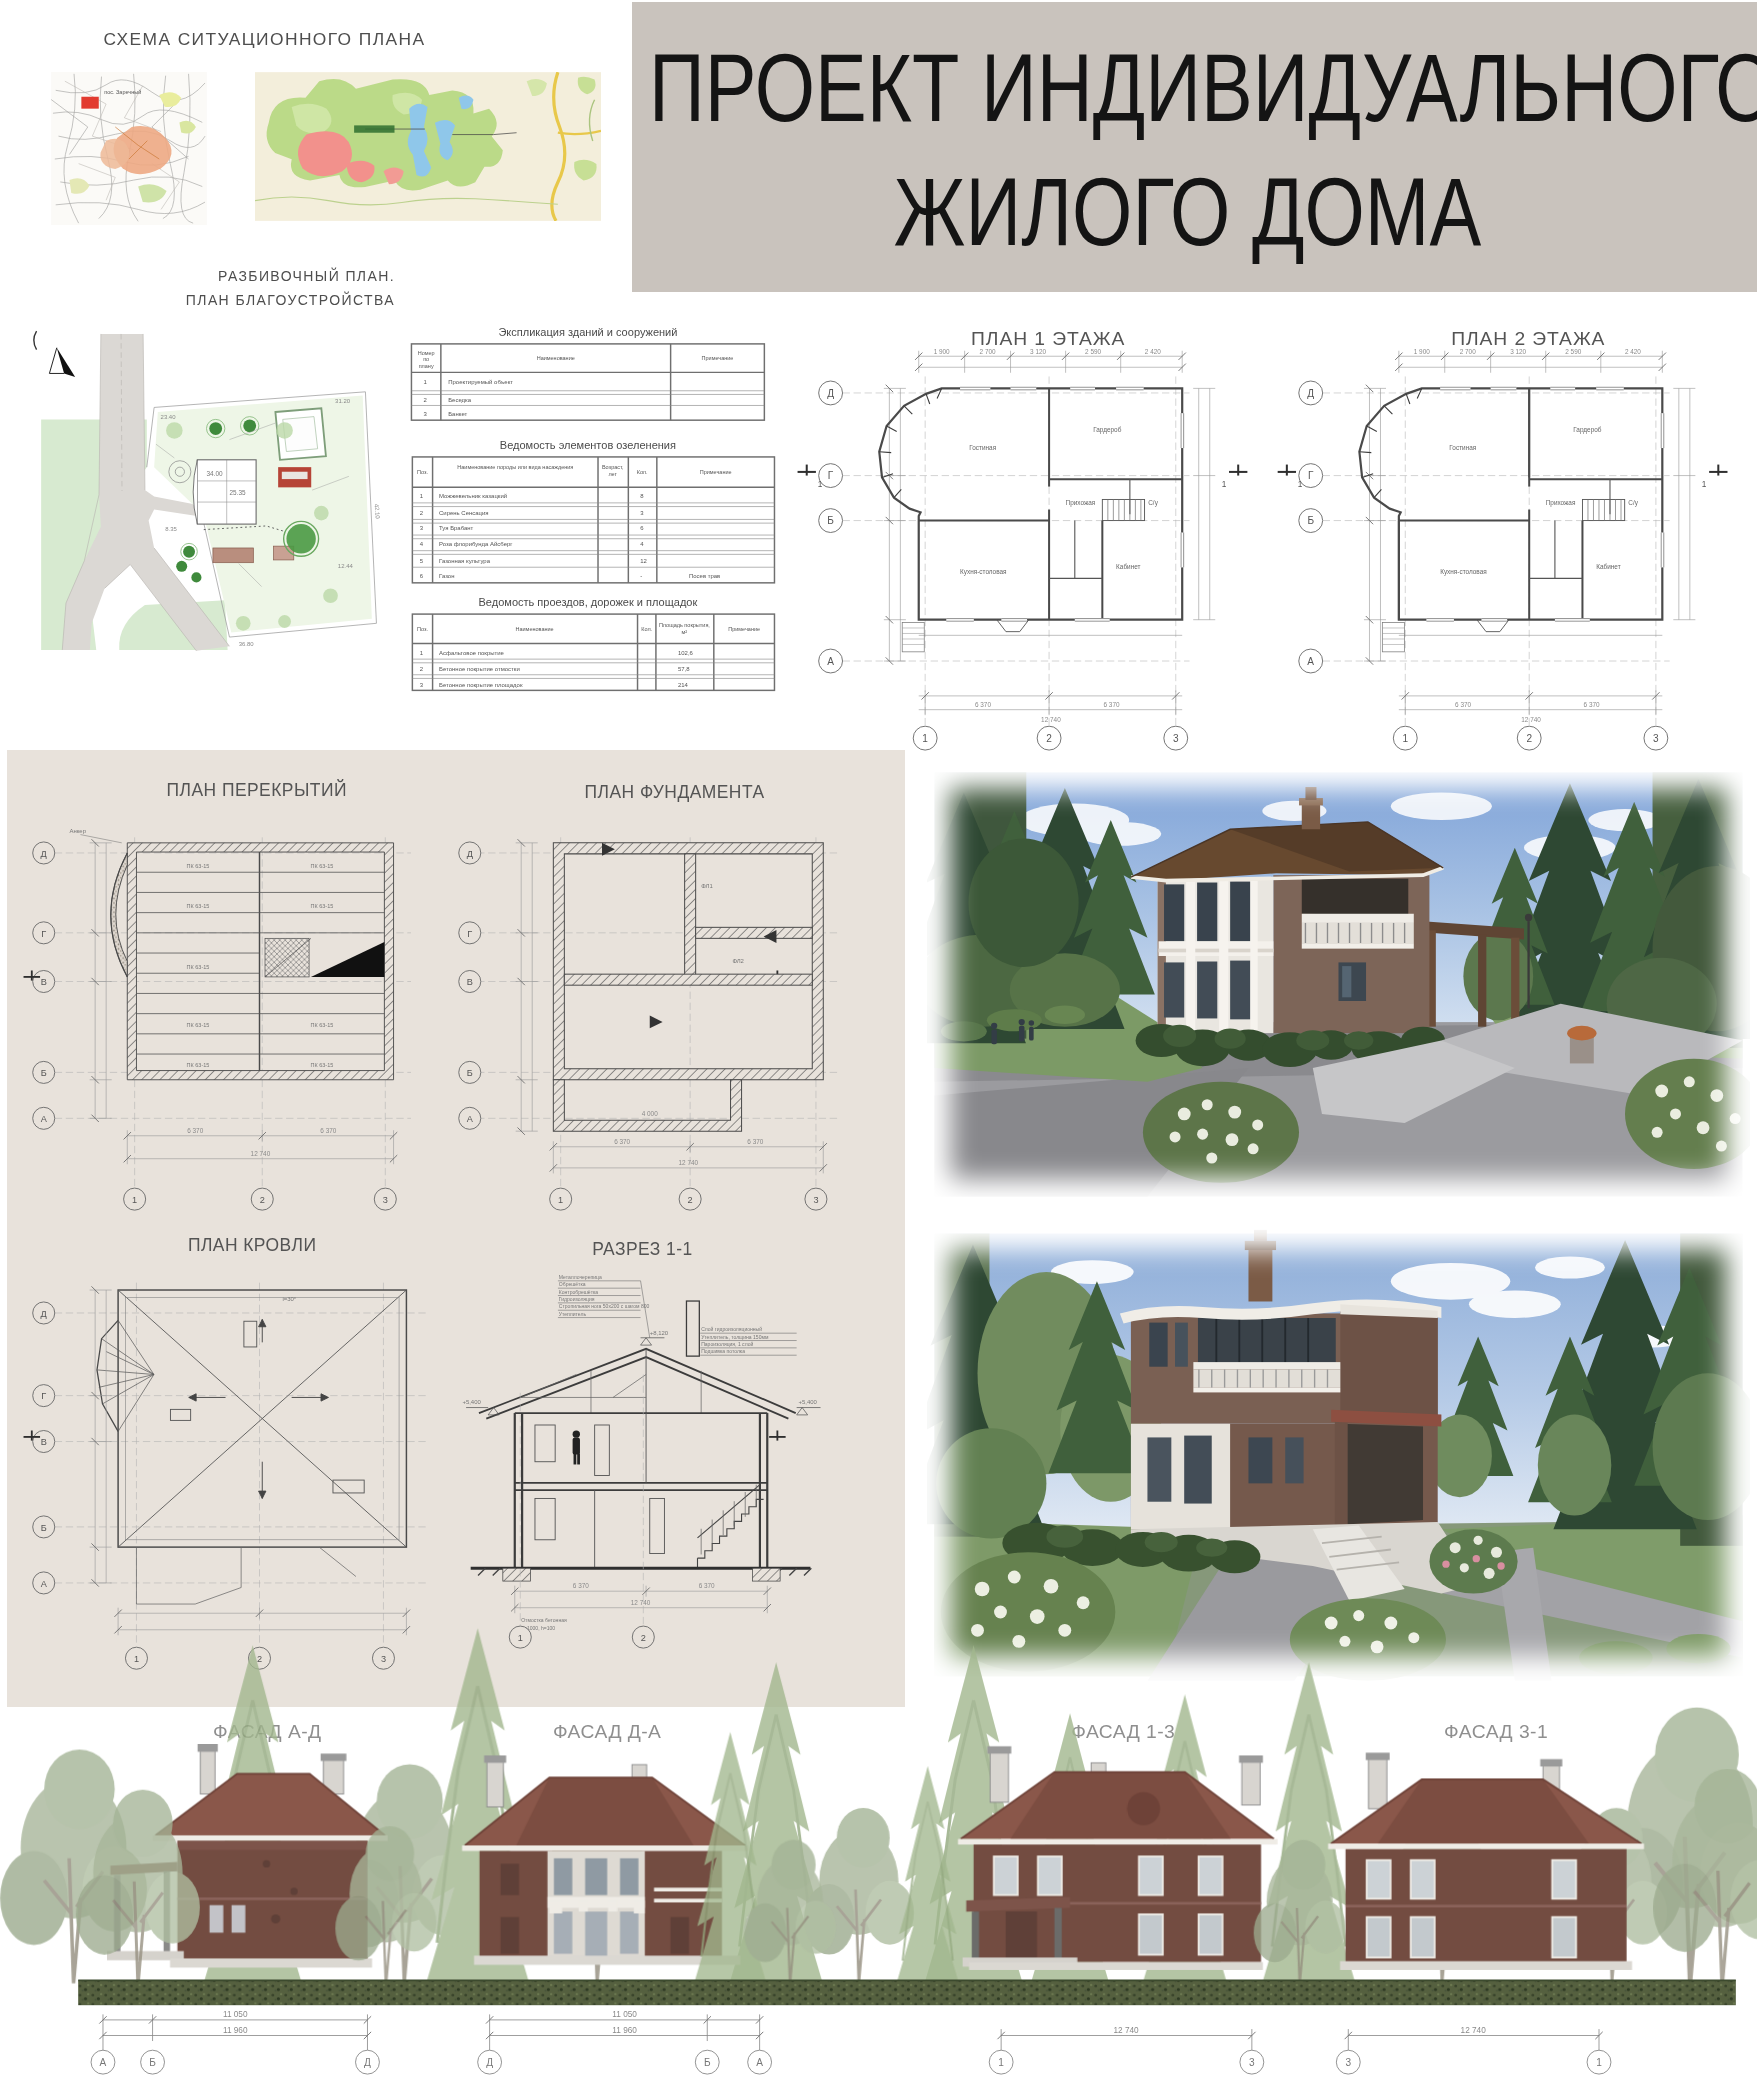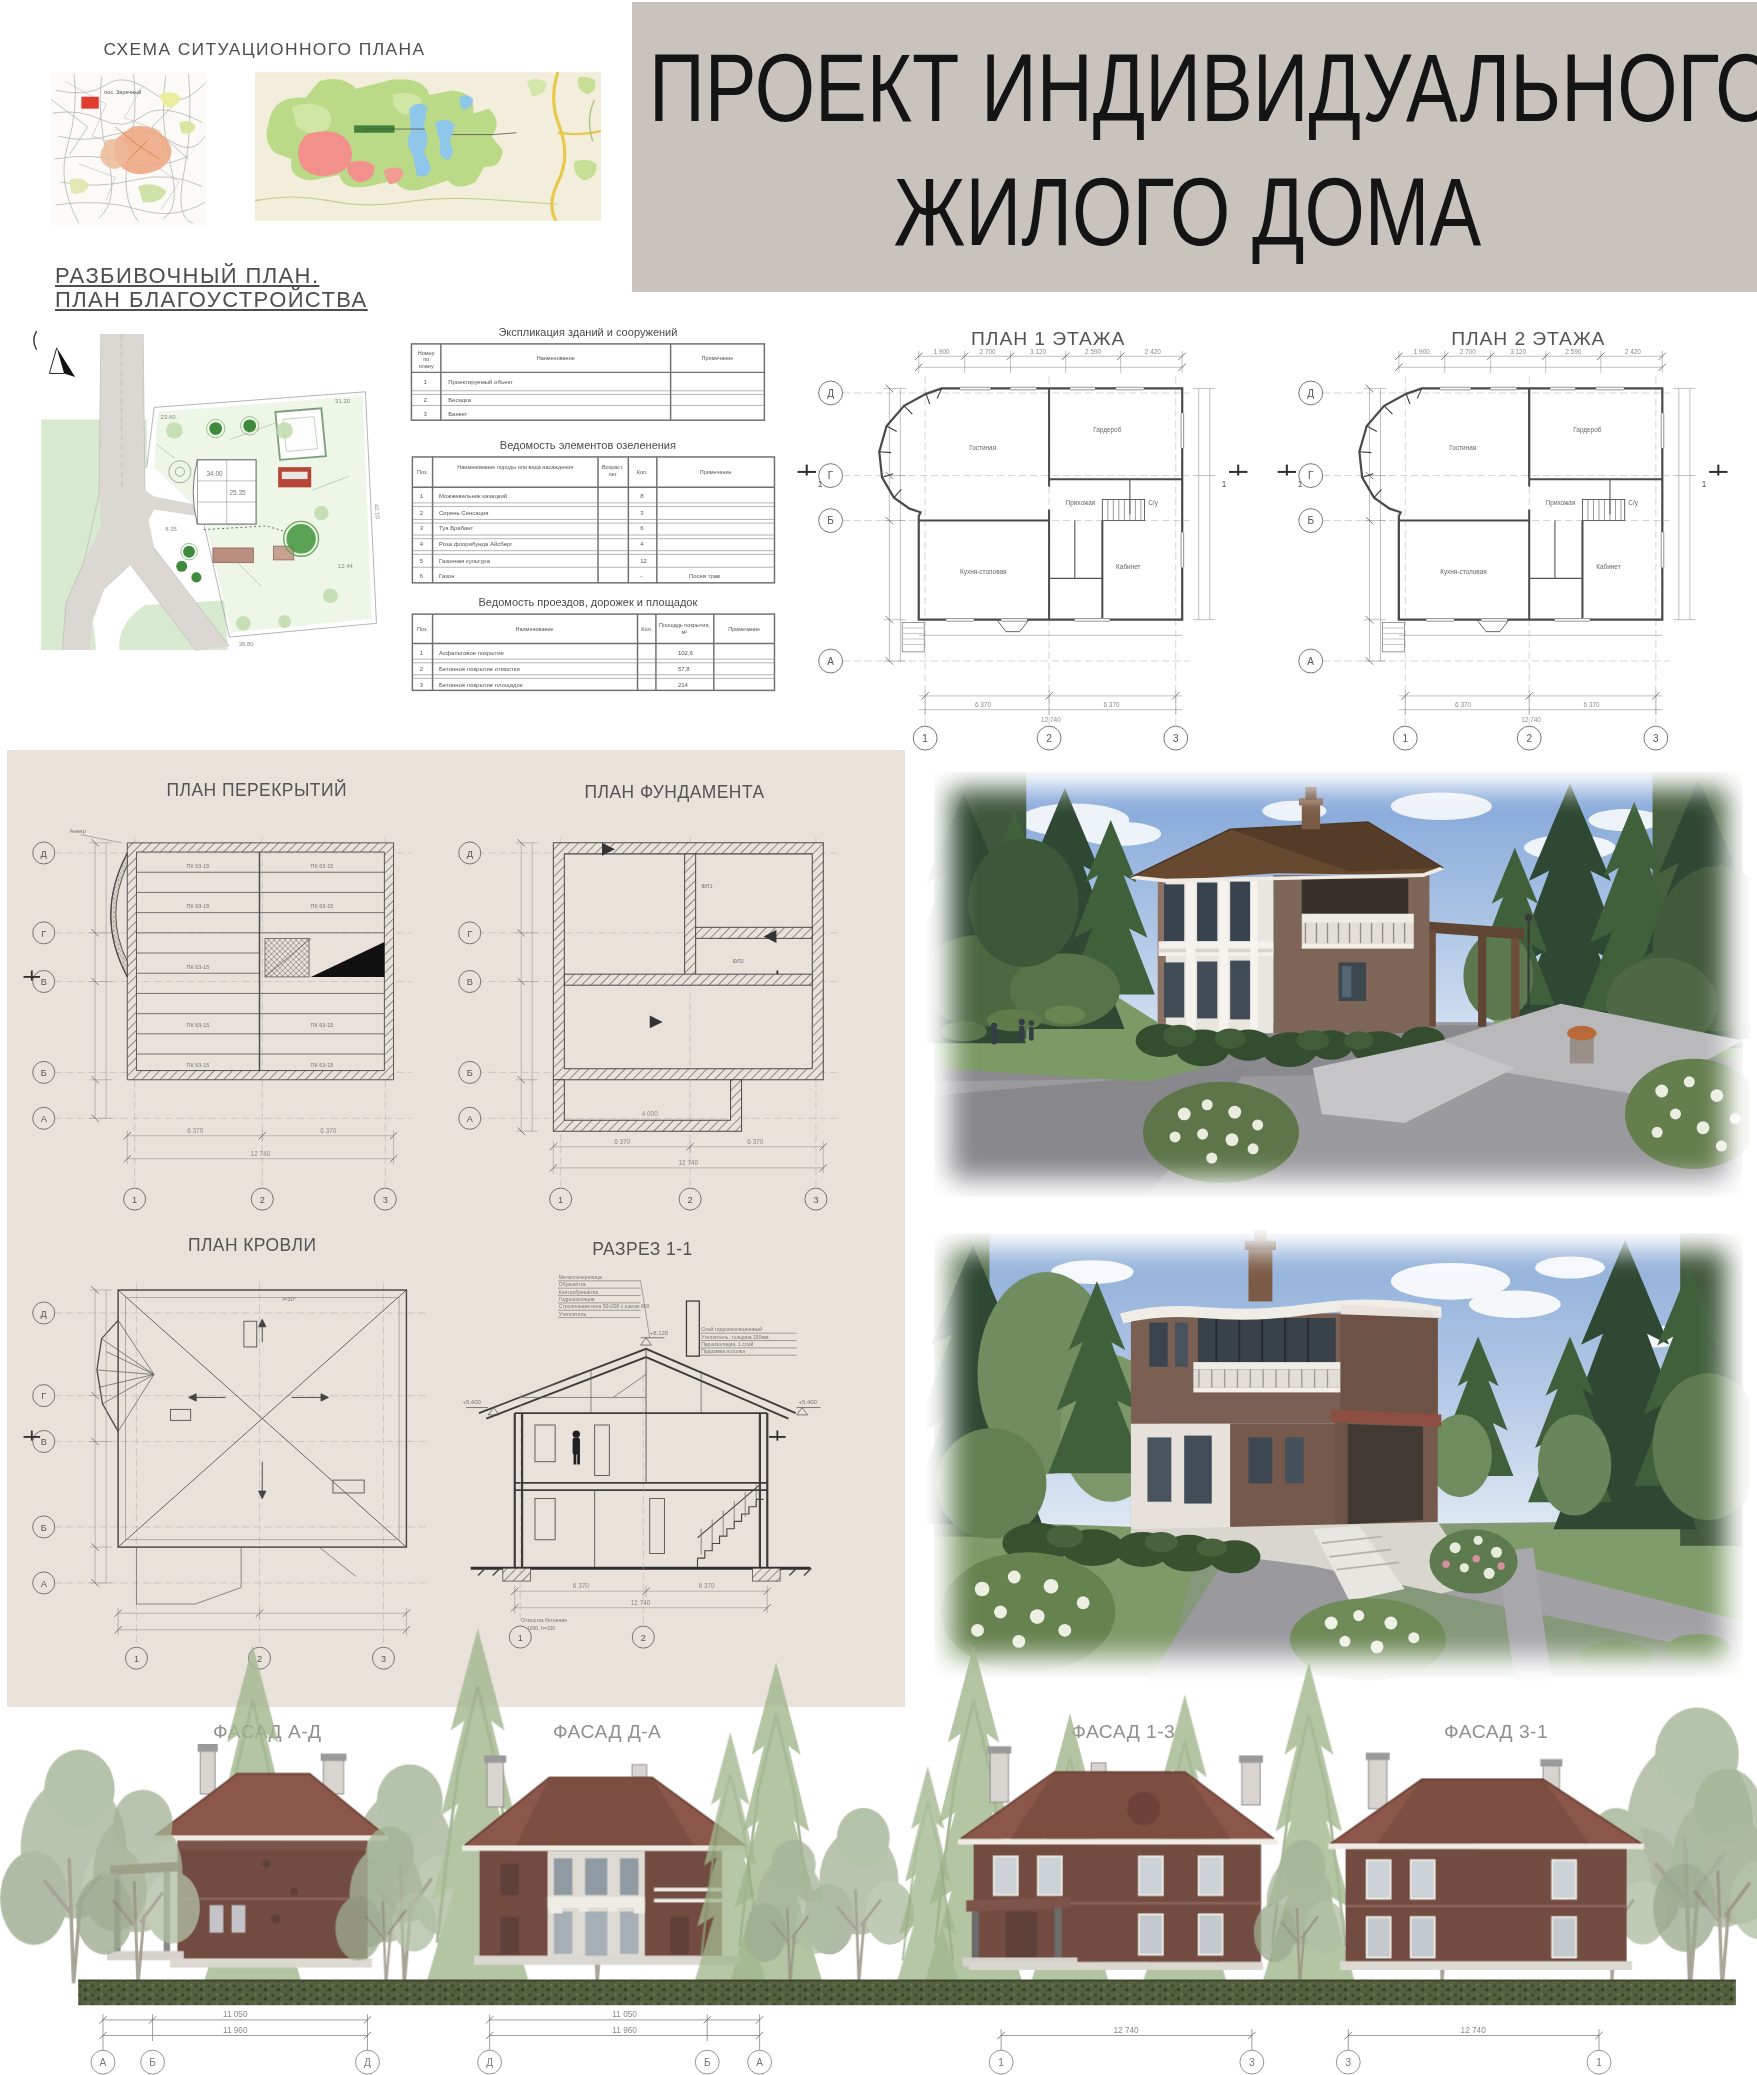--- a/index.html
+++ b/index.html
@@ -8,22 +8,22 @@
 .abs{position:absolute;}
 .gtitle{color:#4e4e4e;letter-spacing:1.4px;}
 </style>
 </head>
 <body>
 <div id="page">
 
 <div class="abs" style="left:632px;top:1.8px;width:1126px;height:290px;background:#c9c3bd;"></div>
 <div class="abs" style="left:521px;top:26px;width:1333px;text-align:center;font-size:96px;color:#141414;line-height:124px;white-space:nowrap;transform:scaleX(0.808);transform-origin:50% 0;">ПРОЕКТ ИНДИВИДУАЛЬНОГО<br>ЖИЛОГО ДОМА</div>
 
-<div class="abs gtitle" style="left:0px;top:29px;width:529px;text-align:center;font-size:17.4px;margin-top:10px;">СХЕМА СИТУАЦИОННОГО ПЛАНА</div>
-<div class="abs gtitle" style="left:55px;top:264px;width:340px;text-align:left;font-size:22px;line-height:24px;text-decoration:underline;">РАЗБИВОЧНЫЙ ПЛАН.<br>ПЛАН БЛАГОУСТРОЙСТВА</div>
+<div class="abs gtitle" style="left:0px;top:29px;width:529px;text-align:center;font-size:17.4px;">СХЕМА СИТУАЦИОННОГО ПЛАНА</div>
+<div class="abs gtitle" style="left:55px;top:264px;width:340px;text-align:right;font-size:14px;line-height:24px;">РАЗБИВОЧНЫЙ ПЛАН.<br>ПЛАН БЛАГОУСТРОЙСТВА</div>
 
 <svg class="abs" style="left:51px;top:72px;" width="156" height="153" viewBox="0 0 170 167">
 <rect x="0" y="0" width="170" height="167" fill="#fbfaf7"></rect>
 <g stroke="#9a9a98" stroke-width="0.7" fill="none" opacity="0.9">
 <path d="M5,20 Q40,28 60,14 T110,22 T168,12"></path>
 <path d="M2,45 Q30,40 55,52 T100,48 T165,55"></path>
 <path d="M8,70 Q35,78 70,68 T130,75 T168,70"></path>
 <path d="M4,95 Q45,88 80,98 T150,92"></path>
 <path d="M10,120 Q50,128 90,118 T165,125"></path>
 <path d="M5,145 Q55,138 95,150 T168,142"></path>

